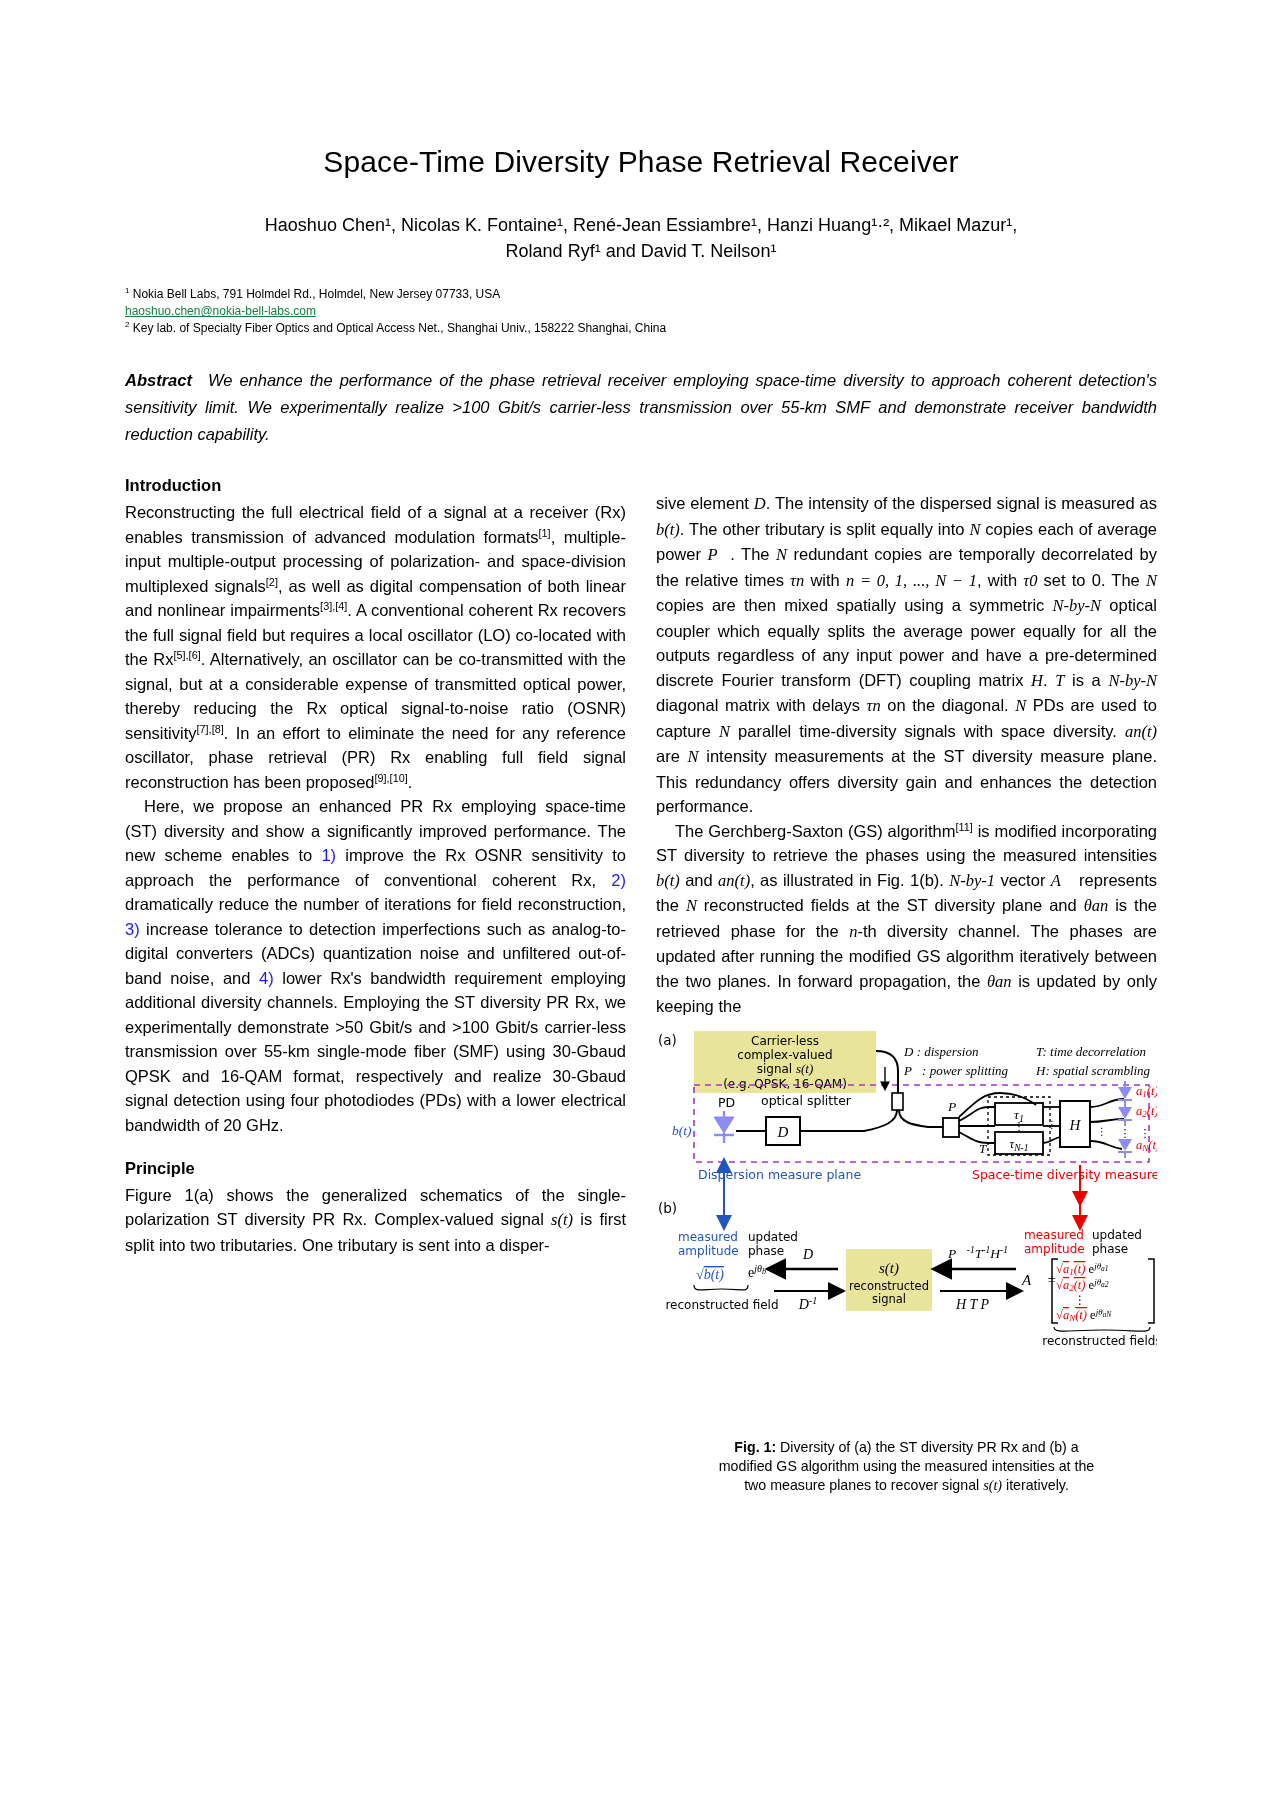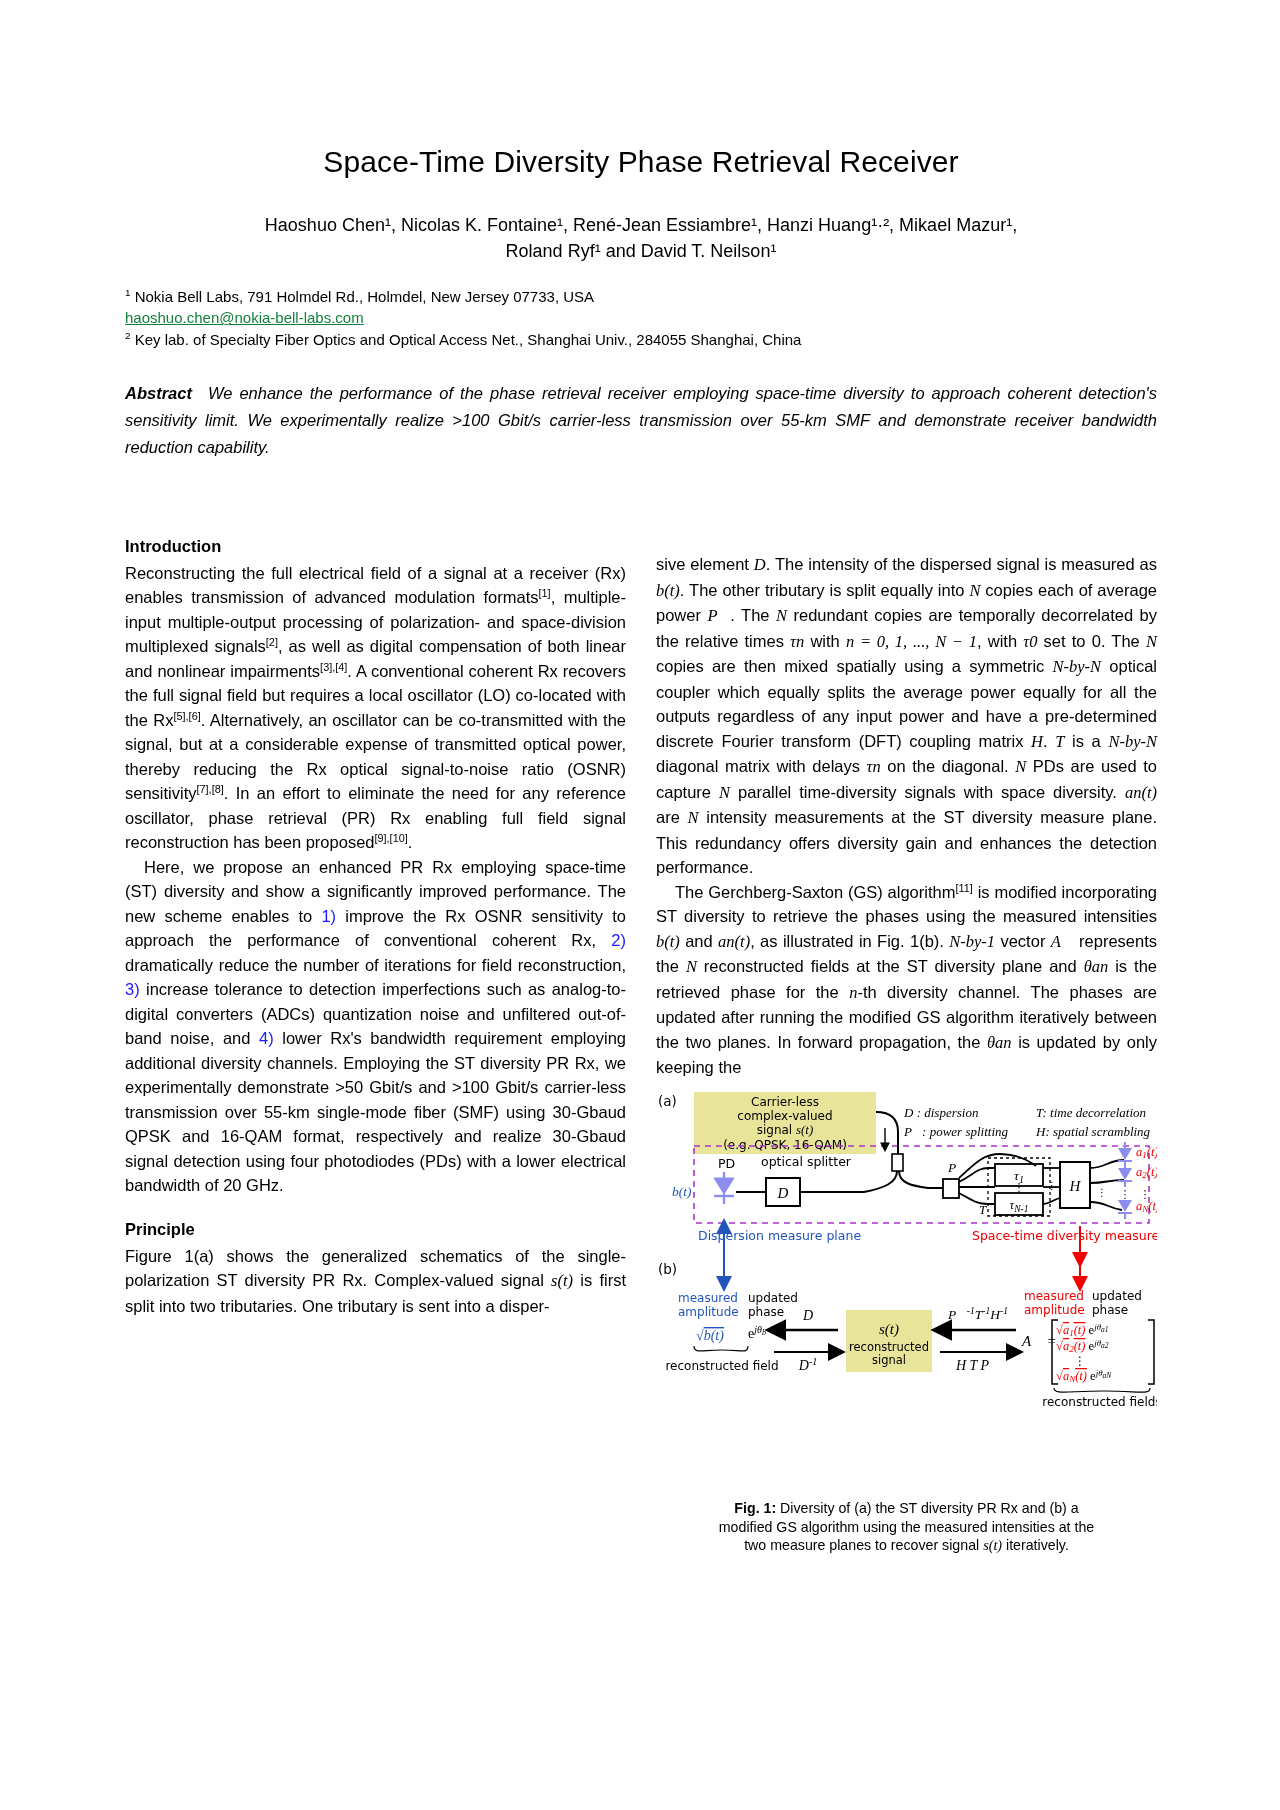--- a/index.html
+++ b/index.html
@@ -25,21 +25,21 @@
     line-height:1.2;
   }
   .authors{
     text-align:center;
     font-size:18px;
     line-height:1.45;
     margin-top:32px;
   }
   sup{font-size:0.66em; vertical-align:super; line-height:0;}
   .affil{
-    font-size:15px;
+    font-size:12px;
     line-height:1.42;
     margin-top:22px;
   }
   .affil .mail{
     color:#15803d;
     text-decoration:underline;
   }
   .affil-line{white-space:nowrap;}
   
   .abstract{
@@ -54,21 +54,21 @@
     font-weight:bold;
     font-style:italic;
     margin-right:16px;
   }
   
   .cols{
     margin-top:26px;
     display:flex;
     gap:30px;
   }
-  .col{width:501px;margin-top:48px;}
+  .col{width:501px;}
   h2.sec{
     font-size:16.5px;
     font-weight:bold;
     margin:0 0 2px 0;
     line-height:1.5;
   }
   h2.sec.spaced{margin-top:19px;}
   p.body{
     font-size:16.5px;
     line-height:1.485;
@@ -105,21 +105,21 @@
   <div class="title">Space-Time Diversity Phase Retrieval Receiver</div>
 
   <div class="authors">
     <div>Haoshuo Chen¹, Nicolas K. Fontaine¹, René-Jean Essiambre¹, Hanzi Huang¹·², Mikael Mazur¹,</div>
     <div>Roland Ryf¹ and David T. Neilson¹</div>
   </div>
 
   <div class="affil">
     <div class="affil-line"><sup>1</sup>&nbsp;<span>Nokia Bell Labs, 791 Holmdel Rd., Holmdel, New Jersey 07733, USA</span></div>
     <div><span class="mail">haoshuo.chen@nokia-bell-labs.com</span></div>
-    <div class="affil-line"><sup>2</sup>&nbsp;<span>Key lab. of Specialty Fiber Optics and Optical Access Net., Shanghai Univ., 284055 Shanghai, China</span></div>
+    <div class="affil-line"><sup>2</sup>&nbsp;<span>Key lab. of Specialty Fiber Optics and Optical Access Net., Shanghai Univ., 158222 Shanghai, China</span></div>
   </div>
 
   <div class="abstract">
     <span class="lead">Abstract</span><span>We enhance the performance of the phase retrieval receiver employing space-time diversity to approach coherent detection's sensitivity limit. We experimentally realize &gt;100 Gbit/s carrier-less transmission over 55-km SMF and demonstrate receiver bandwidth reduction capability.</span>
   </div>
 
   <div class="cols">
 
     <div class="col">
       <h2 class="sec">Introduction</h2>

